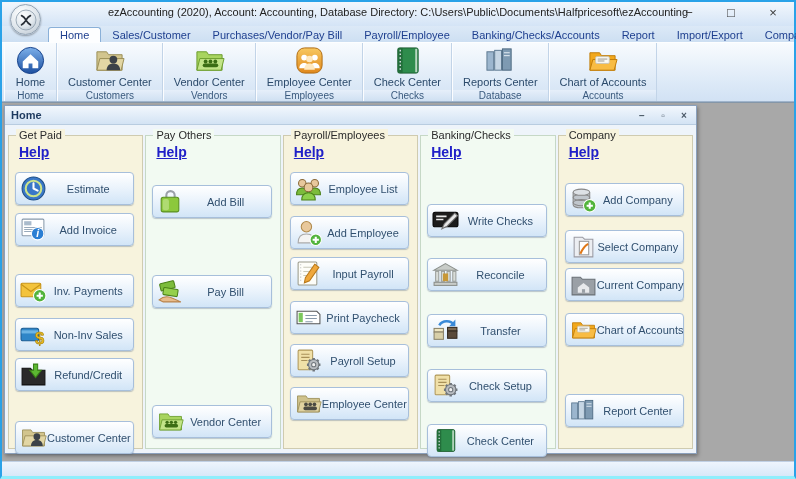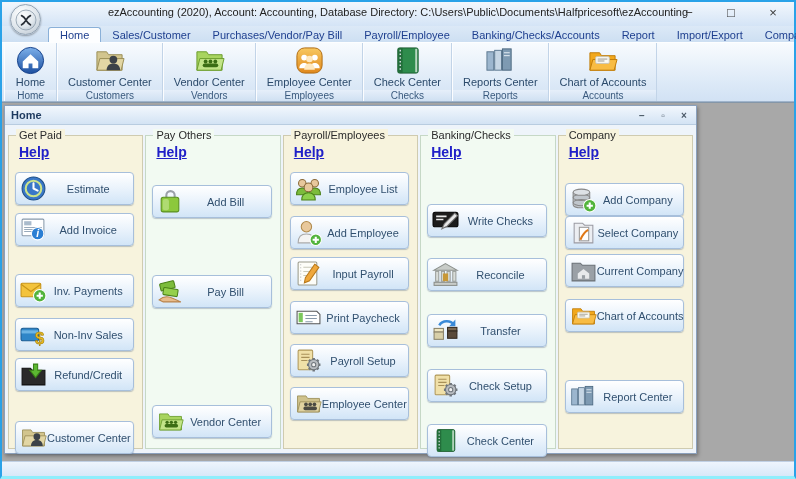--- a/index.html
+++ b/index.html
@@ -226,21 +226,21 @@
       </div>
       <div class="pcaption">Checks</div>
     </div>
     <div class="panel">
       <div class="panel-btn">
         <svg class="ic32" viewBox="0 0 32 32">
             <use href="#s-reports"></use>
           </svg>
         <span class="plabel">Reports Center</span>
       </div>
-      <div class="pcaption">Reports</div>
+      <div class="pcaption">Database</div>
     </div>
     <div class="panel">
       <div class="panel-btn">
         <svg class="ic32" viewBox="0 0 32 32">
             <use href="#s-chart"></use>
           </svg>
         <span class="plabel">Chart of Accounts</span>
       </div>
       <div class="pcaption">Accounts</div>
     </div>
@@ -447,21 +447,21 @@
             <svg class="ic" viewBox="0 0 26 26">
               <path d="M3 6v12c0 1.7 3.6 3 8 3s8-1.3 8-3V6" fill="#c0c6cc" stroke="#888"></path>
               <ellipse cx="11" cy="11" rx="8" ry="3" fill="none" stroke="#888"></ellipse>
               <ellipse cx="11" cy="16" rx="8" ry="3" fill="none" stroke="#888"></ellipse>
               <ellipse cx="11" cy="6" rx="8" ry="3" fill="#dde1e5" stroke="#888"></ellipse>
               <circle cx="19" cy="19" r="6" fill="#52b43c" stroke="#fff"></circle>
               <path d="M16 19h6M19 16v6" stroke="#fff" stroke-width="2" fill="none"></path>
             </svg>
             <span class="lbl">Add Company</span>
           </div>
-          <div class="btn" style="">
+          <div class="btn" style="margin-top:14px">
             <svg class="ic" viewBox="0 0 26 26">
               <path d="M4 4h8l2 2h8v17H4z" fill="#eceef2" stroke="#9a9aa2"></path>
               <rect x="9" y="8" width="9" height="13" fill="#fff" stroke="#999"></rect>
               <path d="M10 20c2.5-6 5-8 7.5-9.5" stroke="#e07818" stroke-width="2" fill="none"></path>
             </svg>
             <span class="lbl">Select Company</span>
           </div>
           <div class="btn" style="margin-top:5px">
             <svg class="ic" viewBox="0 0 26 26">
               <path d="M2 6h8l2 2h12v15H2z" fill="#9aa0a6" stroke="#6a7076"></path>

